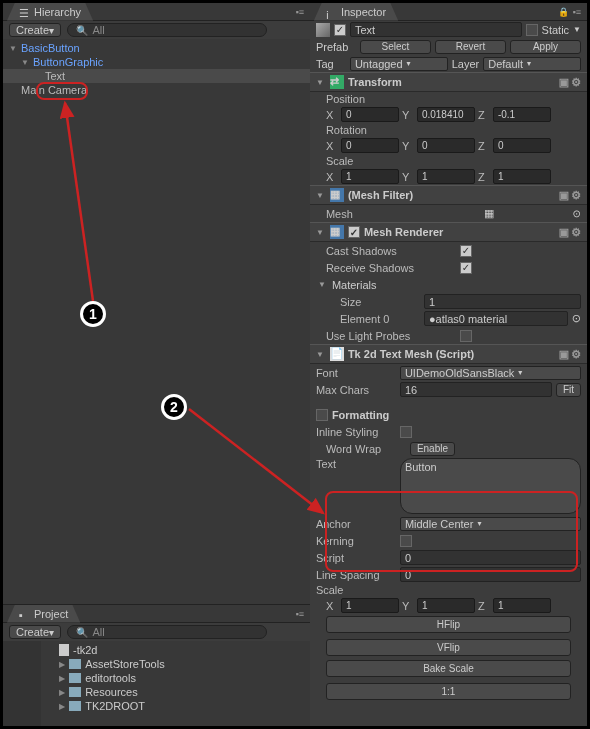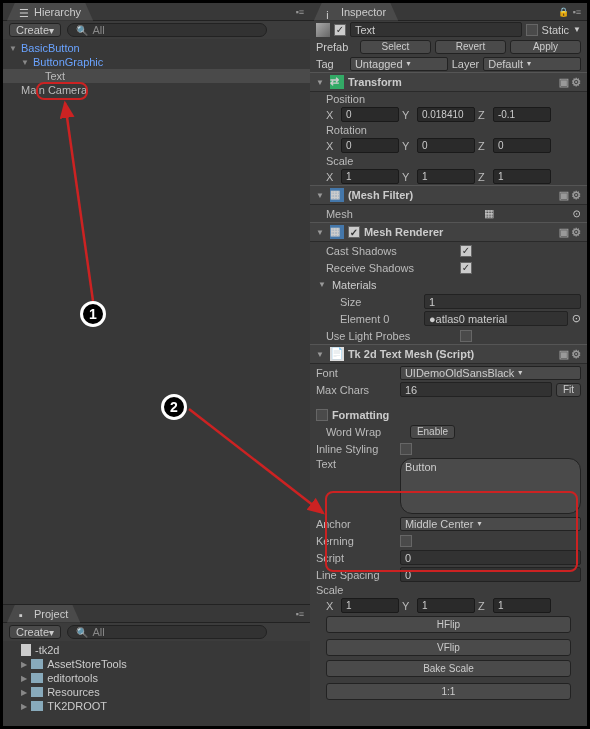--- a/index.html
+++ b/index.html
@@ -22,21 +22,21 @@
 .tree-item.gray { color: #bbb; }
 .tree-item.selected { background: #4a4a4a; }
 .tree-toggle { color: #888; font-size: 8px; width: 10px; display: inline-block; }
 .indent-1 { padding-left: 18px; }
 .indent-2 { padding-left: 30px; }
 
 .highlight-box { border: 2.5px solid #c22; border-radius: 8px; position: absolute; pointer-events: none; }
 .callout { position: absolute; width: 26px; height: 26px; background: #000; border: 3px solid #fff; border-radius: 50%; color: #fff; display: flex; align-items: center; justify-content: center; font-weight: bold; font-size: 14px; pointer-events: none; z-index: 10; }
 
 .project-panel { height: 122px; display: flex; flex-direction: column; border-top: 1px solid #222; }
-.project-tree { background: #383838; flex: 1; padding: 2px 0; overflow: hidden; }
+.project-tree { background: #383838; flex: 1; padding: 2px 0; overflow: hidden; margin-left: 38px; }
 .proj-item { padding: 1px 18px; color: #ccc; display: flex; align-items: center; gap: 4px; }
 .folder-icon { width: 12px; height: 10px; background: #8ab; display: inline-block; }
 .file-icon { width: 10px; height: 12px; background: #ccc; display: inline-block; }
 
 .inspector-body { flex: 1; overflow-y: auto; background: #3c3c3c; color: #ccc; }
 .insp-row { display: flex; align-items: center; padding: 1px 6px; gap: 4px; min-height: 17px; }
 .insp-label { color: #bbb; width: 80px; flex-shrink: 0; }
 .insp-field { background: #323232; border: 1px solid #222; border-radius: 2px; padding: 1px 4px; color: #ccc; flex: 1; height: 15px; display: flex; align-items: center; }
 .insp-drop { background: #4a4a4a; border: 1px solid #222; border-radius: 2px; padding: 0 4px; color: #ccc; height: 14px; display: inline-flex; align-items: center; font-size: 10px; position: relative; }
 .insp-drop::after { content: "▾"; margin-left: 4px; font-size: 8px; }
@@ -282,27 +282,27 @@
       <div class="insp-row" style="padding-left:6px">
           <span class="insp-label">Max Chars</span>
           <input class="insp-field" value="16" style="">
           <span class="btn-small">Fit</span>
         </div>
       <div style="height:8px"></div>
       <div class="insp-row" style="padding-left:6px">
           <span class="checkbox" style="background:#4a4a4a"></span>
           <b>Formatting</b>
         </div>
+      <div class="insp-row" style="padding-left:6px">
+          <span class="insp-label">Inline Styling</span>
+          <span class="checkbox" style="background:#4a4a4a"></span>
+        </div>
       <div class="insp-row" style="padding-left:16px">
           <span class="insp-label">Word Wrap</span>
           <span class="btn-small">Enable</span>
-        </div>
-      <div class="insp-row" style="padding-left:6px">
-          <span class="insp-label">Inline Styling</span>
-          <span class="checkbox" style="background:#4a4a4a"></span>
         </div>
       <div class="insp-row" style="padding-left:6px;align-items:flex-start">
           <span class="insp-label">Text</span>
           <div class="textarea-field">Button</div>
         </div>
       <div class="insp-row" style="padding-left:6px">
           <span class="insp-label">Anchor</span>
           <span class="insp-drop" style="flex:1">
             <span>Middle Center</span>
           </span>

